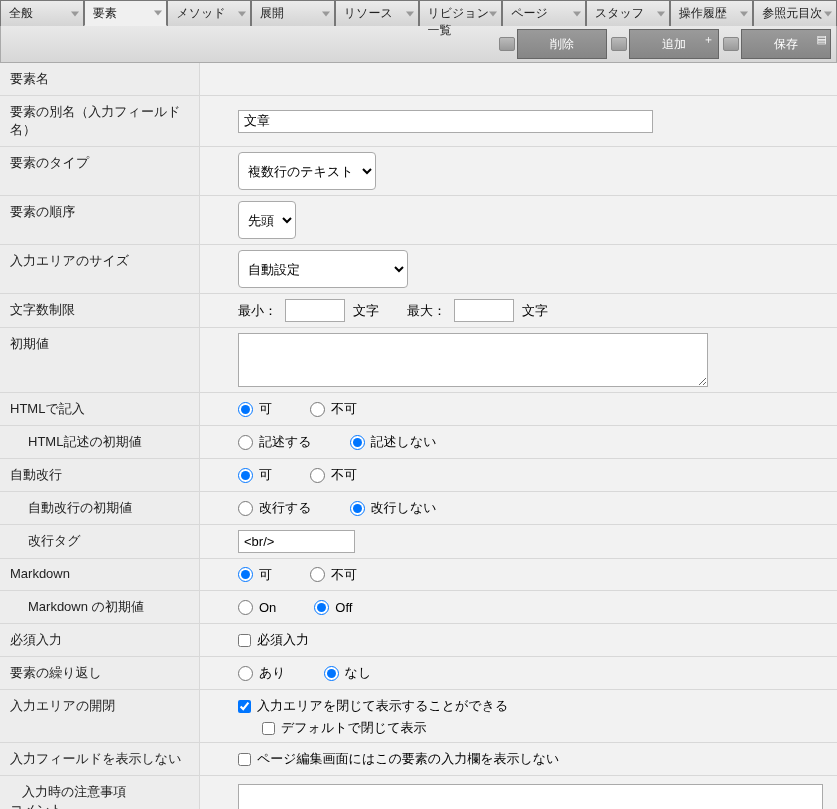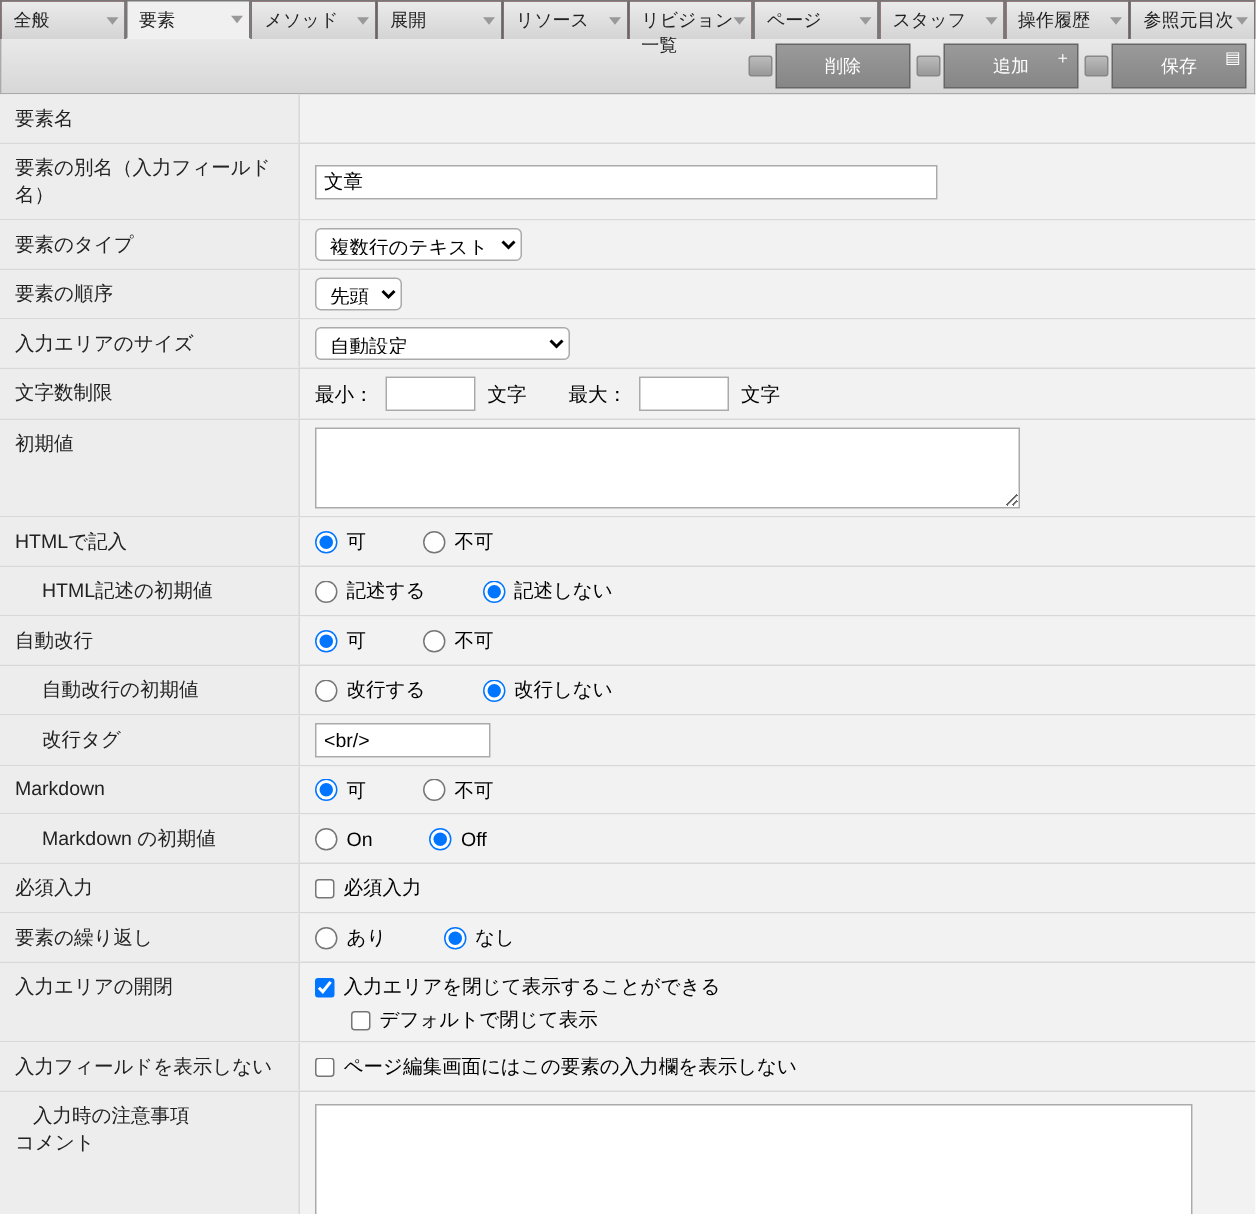--- a/index.html
+++ b/index.html
@@ -1,18 +1,18 @@
 <!DOCTYPE html>
 <html><head>
   <meta charset="utf-8">
   <style>
     * { box-sizing: border-box; margin: 0; padding: 0; }
     body { font-family: "Hiragino Kaku Gothic Pro", Meiryo, sans-serif; font-size: 13px; background: #fff; width: 837px; }
     
-    .tabs { display: flex; background: #7f1d1d; height: 26px; }
+    .tabs { display: flex; background: #701a75; height: 26px; }
     .tab { 
       flex: 1; 
       border: 1px solid #777; 
       border-bottom: none;
       background: linear-gradient(#ebebeb, #d4d4d4);
       padding: 4px 8px; 
       font-size: 12px;
       color: #222;
       cursor: pointer;
       position: relative;
@@ -56,20 +56,21 @@
       position: relative;
     }
     .plus { position: absolute; right: 4px; top: 1px; font-size: 11px; }
     .docicon { position: absolute; right: 3px; top: 1px; font-size: 11px; }
 
     .form-row {
       display: flex;
       border-bottom: 1px solid #d8d8d8;
       background: #f2f2f2;
       min-height: 32px;
+      gap: 28px;
     }
     .form-label {
       width: 200px;
       padding: 7px 10px;
       background: #ededed;
       border-right: 1px solid #d8d8d8;
       font-size: 13px;
       color: #222;
     }
     .form-label.indent { padding-left: 28px; }
@@ -88,21 +89,21 @@
       padding: 3px 5px;
     }
     .w-long { width: 380px; }
     .w-very-long { width: 415px; }
     .w-small { width: 60px; }
     .w-med { width: 117px; }
     select { 
       background: linear-gradient(#fefefe,#e8e8e8); 
       border-radius: 4px;
       padding: 2px 6px;
-      height: 22px;
+      height: 38px;
     }
     textarea.big { width: 470px; height: 54px; resize: both; }
     textarea.huge { width: 585px; height: 94px; resize: both; }
     .radio-set { display: flex; align-items: center; gap: 6px; margin-right: 30px; }
     .radio-set input[type="radio"] { width: 15px; height: 15px; }
     .cbwrap { display: flex; align-items: center; gap: 6px; }
     .subcheck { padding-left: 24px; margin-top: 4px; width: 100%; }
   </style>
 </head>
 <body>

